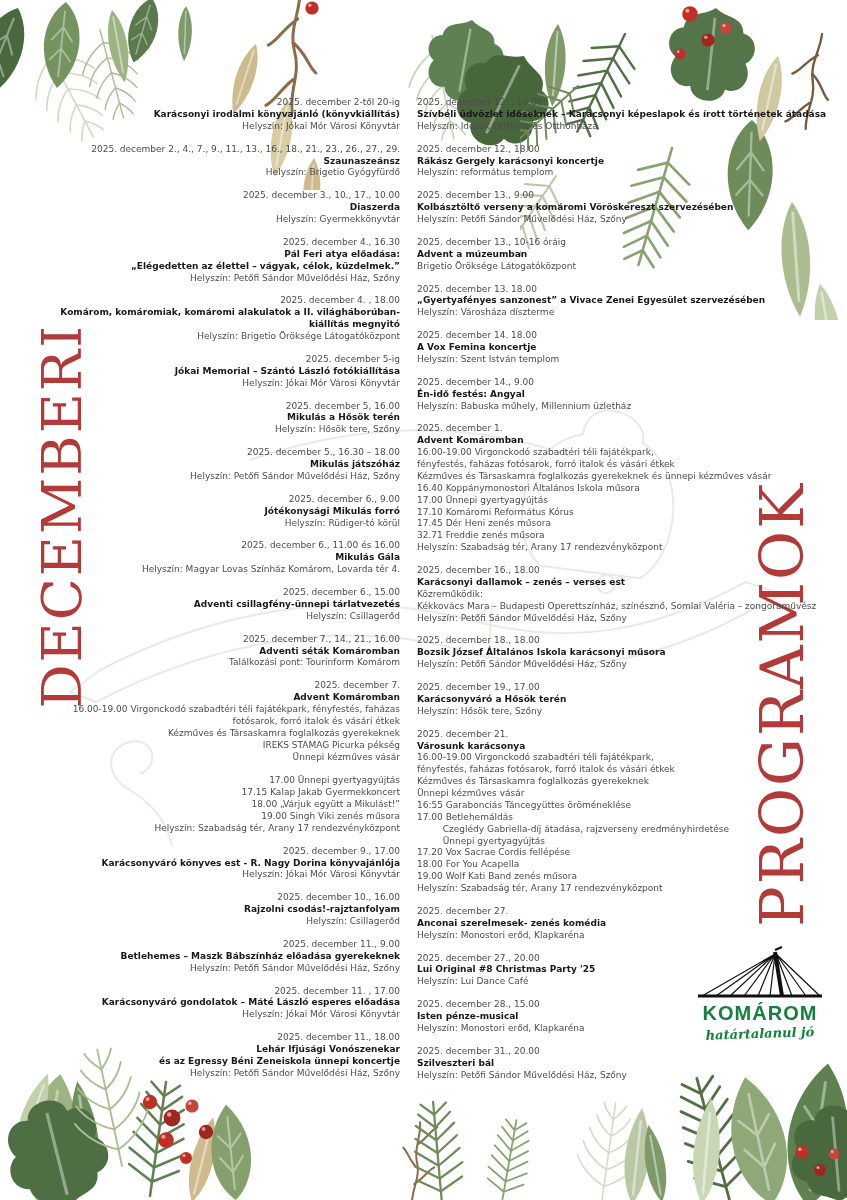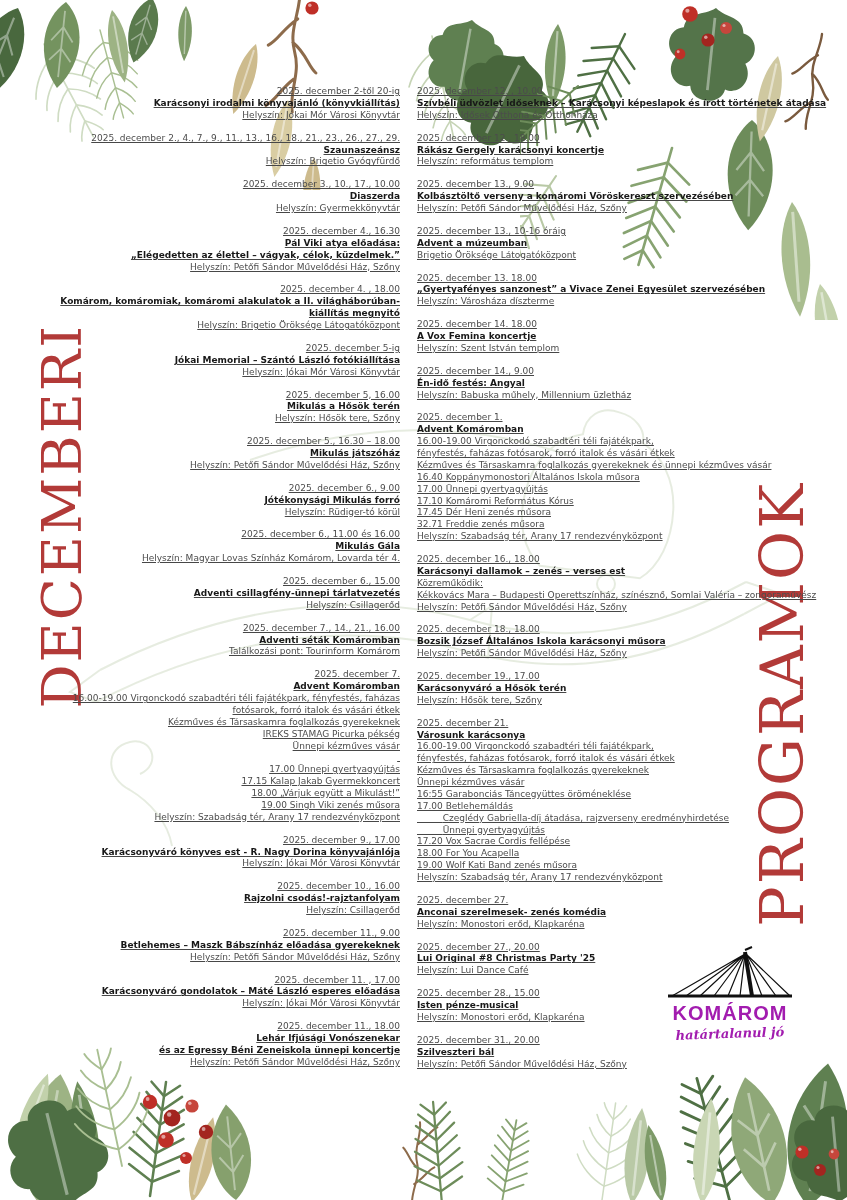--- a/index.html
+++ b/index.html
@@ -15,30 +15,30 @@
     position:absolute;display:flex;align-items:center;justify-content:center;
     color:#b23a38;font-family:"DejaVu Serif","Liberation Serif",serif;
   }
   .vtitle .vtext{
     writing-mode:vertical-rl;transform:rotate(180deg);
     letter-spacing:2px;font-weight:400;white-space:nowrap;
   }
   #title-left{left:12px;top:322px;width:100px;height:388px;font-size:55px;}
   #title-right{left:730px;top:468px;width:104px;height:472px;font-size:60px;}
   
-  .col{position:absolute;top:86px;font-size:9px;line-height:1.32;text-decoration:underline;}
+  .col{position:absolute;top:97px;font-size:9px;line-height:1.32;}
   .col-left{left:60px;width:340px;text-align:right;}
   .col-right{left:417px;width:426px;text-align:left;}
   .event{margin:0 0 11px 0;}
   .ev-date{color:#4c4c4c;}
   .ev-title{font-weight:bold;color:#181818;}
   .ev-detail{color:#4c4c4c;white-space:pre-wrap;}
   .ev-loc{color:#4c4c4c;}
   
-  .logo{position:absolute;left:656px;top:946px;width:148px;text-align:center;color:#a21caf;}
+  .logo{position:absolute;left:686px;top:946px;width:148px;text-align:center;color:#15803d;}
   .logo-name{font-family:"Liberation Sans","DejaVu Sans",sans-serif;font-weight:800;
     font-size:20px;letter-spacing:1px;margin-top:-2px;}
   .logo-tagline{font-family:"DejaVu Serif","Liberation Serif",serif;font-style:italic;
     font-weight:bold;font-size:13px;margin-top:1px;transform:rotate(-2deg);}
   .wm{opacity:.55;}
 </style>
 </head>
 <body>
 
 <div class="poster">
@@ -177,21 +177,21 @@
         <div class="ev-title">Szaunaszeánsz</div>
         <div class="ev-loc">Helyszín: Brigetio Gyógyfürdő</div>
       </div>
       <div class="event">
         <div class="ev-date">2025. december 3., 10., 17., 10.00</div>
         <div class="ev-title">Diaszerda</div>
         <div class="ev-loc">Helyszín: Gyermekkönyvtár</div>
       </div>
       <div class="event">
         <div class="ev-date">2025. december 4., 16.30</div>
-        <div class="ev-title">Pál Viki atya előadása:</div>
+        <div class="ev-title">Pál Feri atya előadása:</div>
         <div class="ev-title">„Elégedetten az élettel – vágyak, célok, küzdelmek.”</div>
         <div class="ev-loc">Helyszín: Petőfi Sándor Művelődési Ház, Szőny</div>
       </div>
       <div class="event">
         <div class="ev-date">2025. december 4. , 18.00</div>
         <div class="ev-title">Komárom, komáromiak, komáromi alakulatok a II. világháborúban-</div>
         <div class="ev-title">kiállítás megnyitó</div>
         <div class="ev-loc">Helyszín: Brigetio Öröksége Látogatóközpont</div>
       </div>
       <div class="event">

